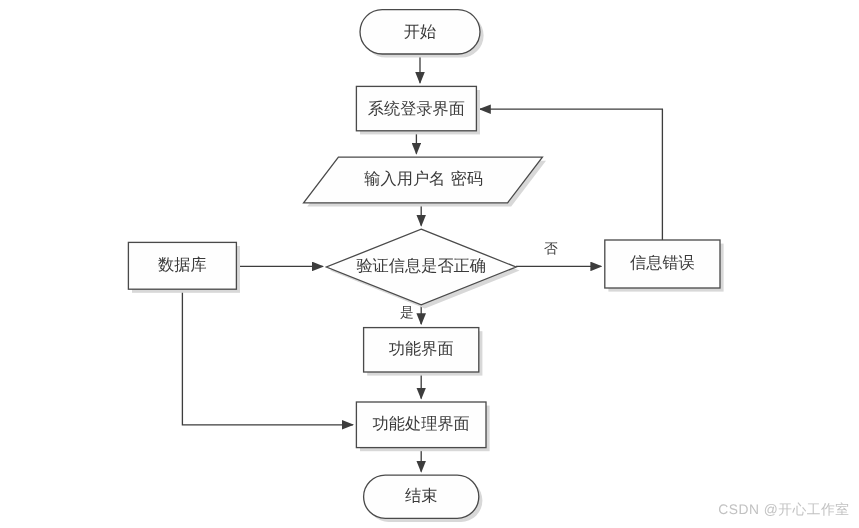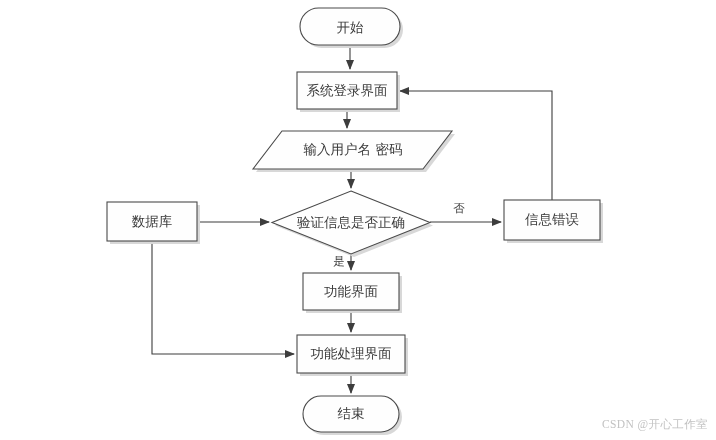--- a/index.html
+++ b/index.html
@@ -46,21 +46,21 @@
     font-family: "DejaVu Sans", "Liberation Sans", sans-serif;
     font-size: 11.5px;
     fill: #3a3a3a;
     text-anchor: middle;
     dominant-baseline: middle;
   }
   .watermark {
     position: absolute;
     right: 8px;
     bottom: 8px;
-    font-family: Liberation Serif, serif;
+    font-family: Liberation Sans, sans-serif;
     font-size: 11.5px;
     color: #c2c2c2;
     letter-spacing: 0.4px;
     white-space: nowrap;
   }
 </style>
 </head>
 <body>
 
 <svg id="flow-canvas" viewBox="0 0 716 440">

